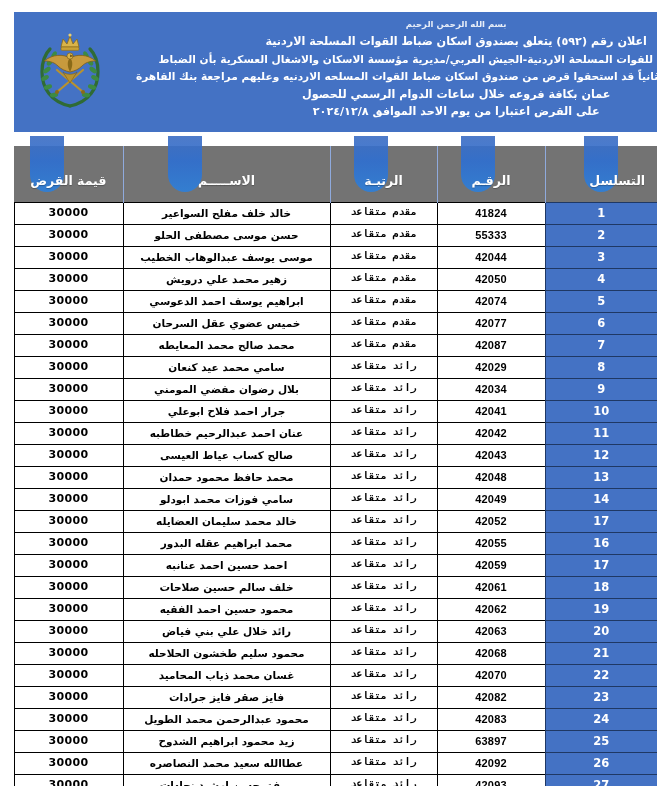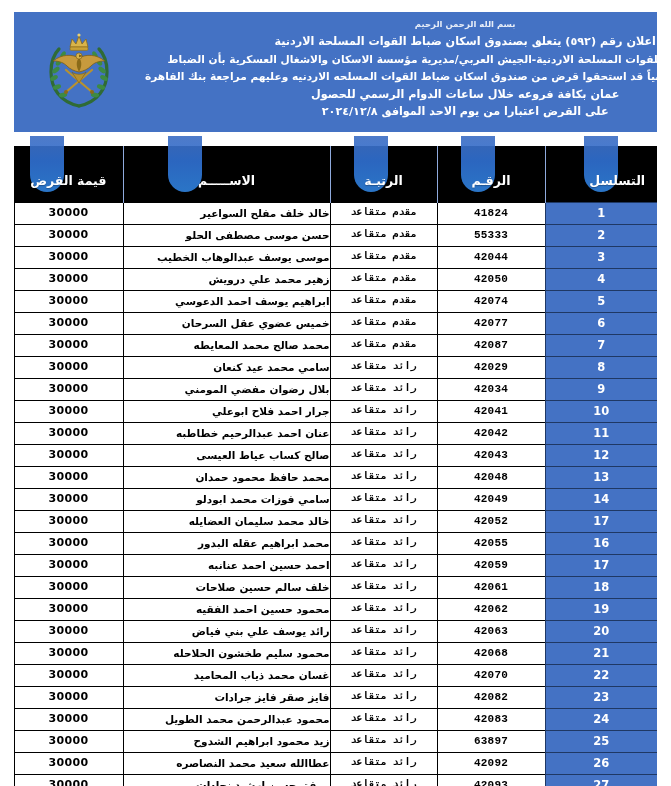--- a/index.html
+++ b/index.html
@@ -21,21 +21,20 @@
     position: absolute;
     left: 14px;
     top: 12px;
     width: 643px;
     height: 120px;
     background: #4472c4;
     box-sizing: border-box;
     display: flex;
     flex-direction: row-reverse;
     align-items: flex-start;
-    padding-left: 9px;
   }
   .emblem-wrap {
     width: 112px;
     height: 120px;
     display: flex;
     align-items: center;
     justify-content: center;
     flex: 0 0 112px;
   }
   .emblem {
@@ -85,21 +84,21 @@
   table.list th, table.list td {
     padding: 0;
     margin: 0;
   }
 
   
   thead tr {
     height: 56px;
   }
   thead th {
-    background: #000000;
+    background: #737373;
     color: #ffffff;
     position: relative;
     vertical-align: bottom;
     border-right: 1px solid #8faadd;
     border-left: 1px solid #8faadd;
     overflow: visible;
   }
   thead th:first-child { border-right: none; padding-left: 32px; }
   thead th:last-child { border-left: none; }
   .th-pill {
@@ -146,33 +145,33 @@
   }
   td.seq {
     background: #4472c4;
     color: #ffffff;
     font-weight: 700;
     font-size: 11.5px;
     border-color: #1f3864;
     border-right: none;
   }
   td.num {
-    font-family: Liberation Mono, monospace;
+    font-family: Liberation Sans, sans-serif;
     font-size: 11px;
     letter-spacing: 0.2px;
   }
   td.rank {
     font-size: 10px;
     font-family: Liberation Mono, monospace;
   }
   td.name {
     font-size: 10.5px;
     padding-left: 14px;
     padding-right: 14px;
-    text-align: right;
+    text-align: center;
   }
   td.amount {
     font-size: 11px;
     letter-spacing: 0.3px;
   }
 
   
   col.c-seq    { width: 112px; }
   col.c-num    { width: 108px; }
   col.c-rank   { width: 107px; }
@@ -403,21 +402,21 @@
           <td class="seq">19</td>
           <td class="num">42062</td>
           <td class="rank">رائد متقاعد</td>
           <td class="name">محمود حسين احمد الفقيه</td>
           <td class="amount">30000</td>
         </tr>
         <tr>
           <td class="seq">20</td>
           <td class="num">42063</td>
           <td class="rank">رائد متقاعد</td>
-          <td class="name">رائد يوسف علي بني فياض</td>
+          <td class="name">رائد خلال علي بني فياض</td>
           <td class="amount">30000</td>
         </tr>
         <tr>
           <td class="seq">21</td>
           <td class="num">42068</td>
           <td class="rank">رائد متقاعد</td>
           <td class="name">محمود سليم طخشون الحلاحله</td>
           <td class="amount">30000</td>
         </tr>
         <tr>

